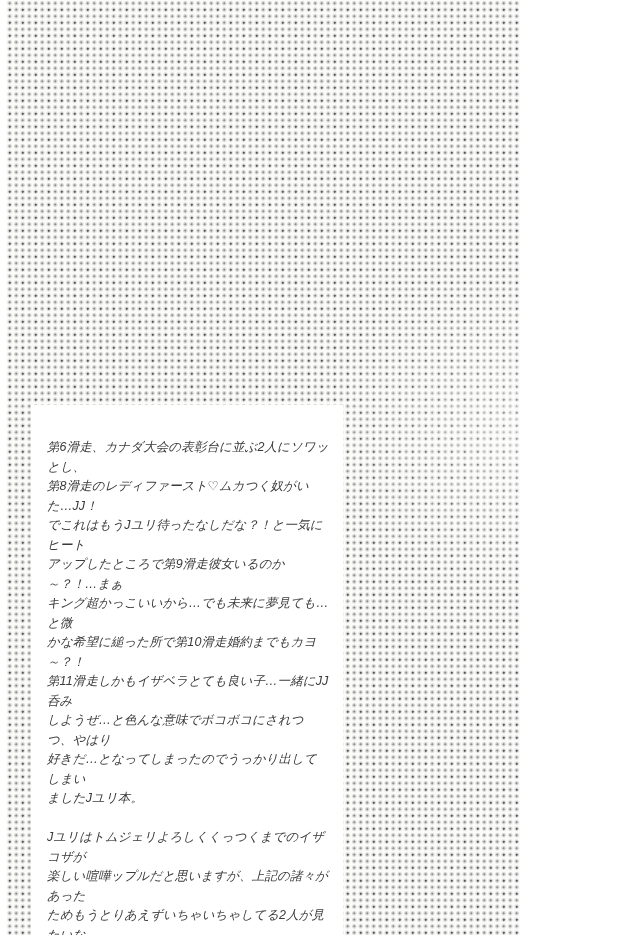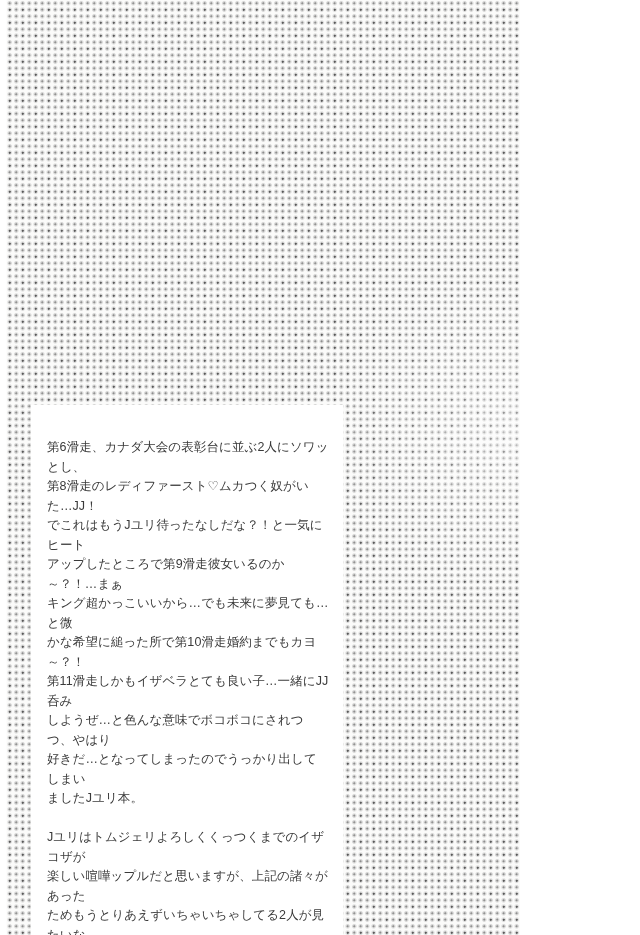--- a/index.html
+++ b/index.html
@@ -6,20 +6,21 @@
     margin: 0;
     padding: 0;
     background: #ffffff;
   }
   .page {
     position: relative;
     width: 520px;
     height: 935px;
     overflow: hidden;
     font-family: "Liberation Sans", "DejaVu Sans", sans-serif;
+    font-style: italic;
   }
   
   .halftone {
     position: absolute;
     inset: 0;
     background-color: #fbfbfa;
     background-image:
       
       linear-gradient(to right, #ffffff 0px, #ffffff 6px, rgba(255,255,255,0) 7px),
       

